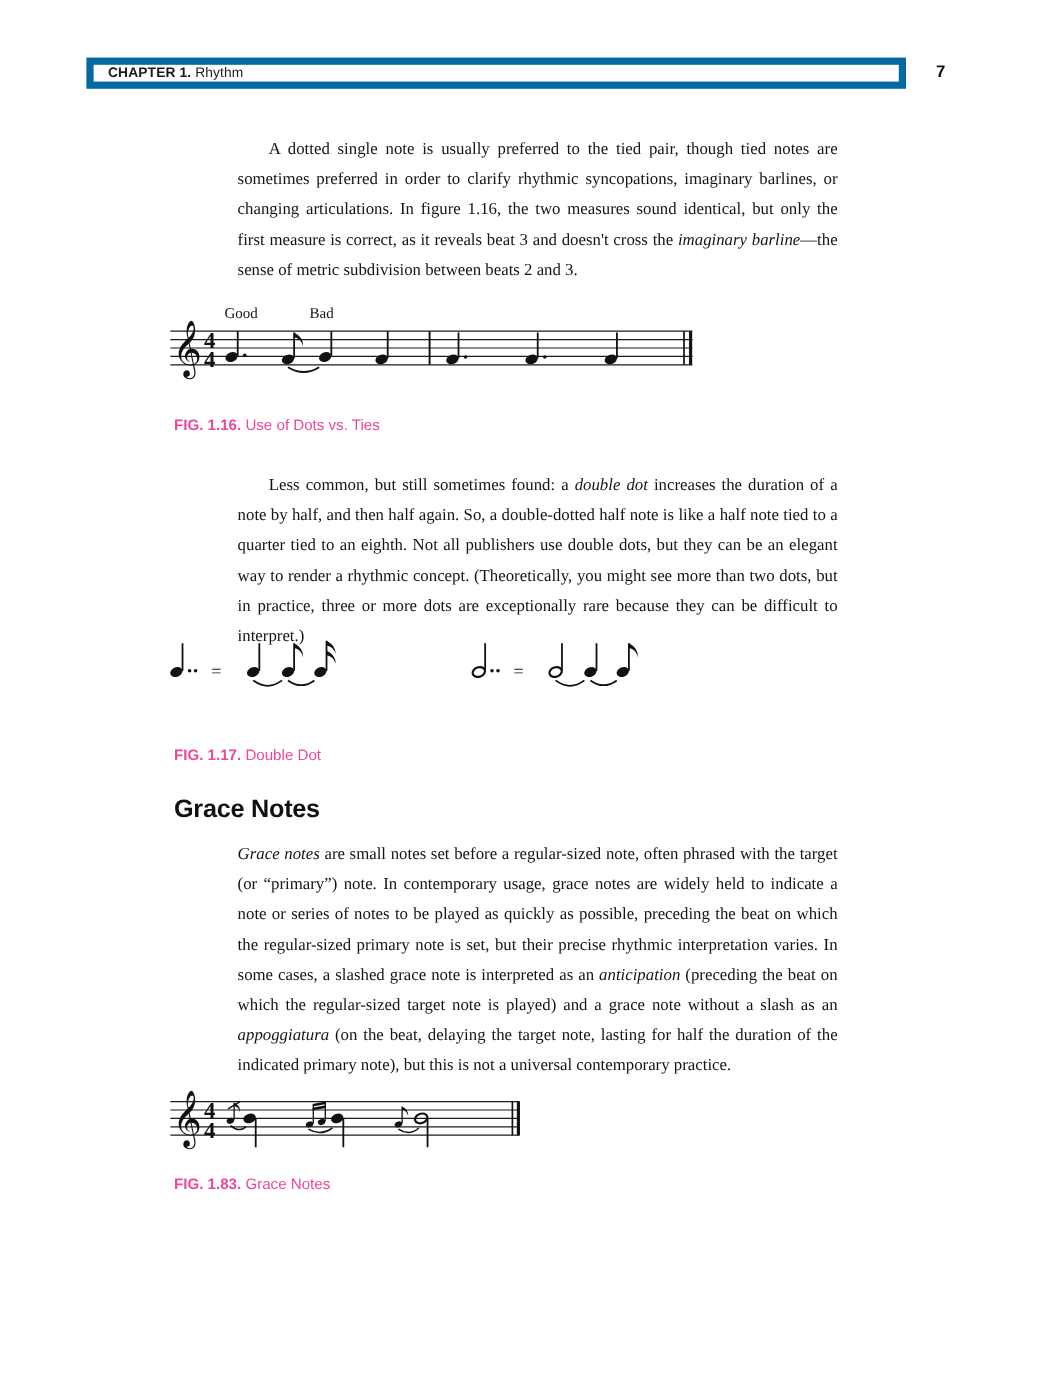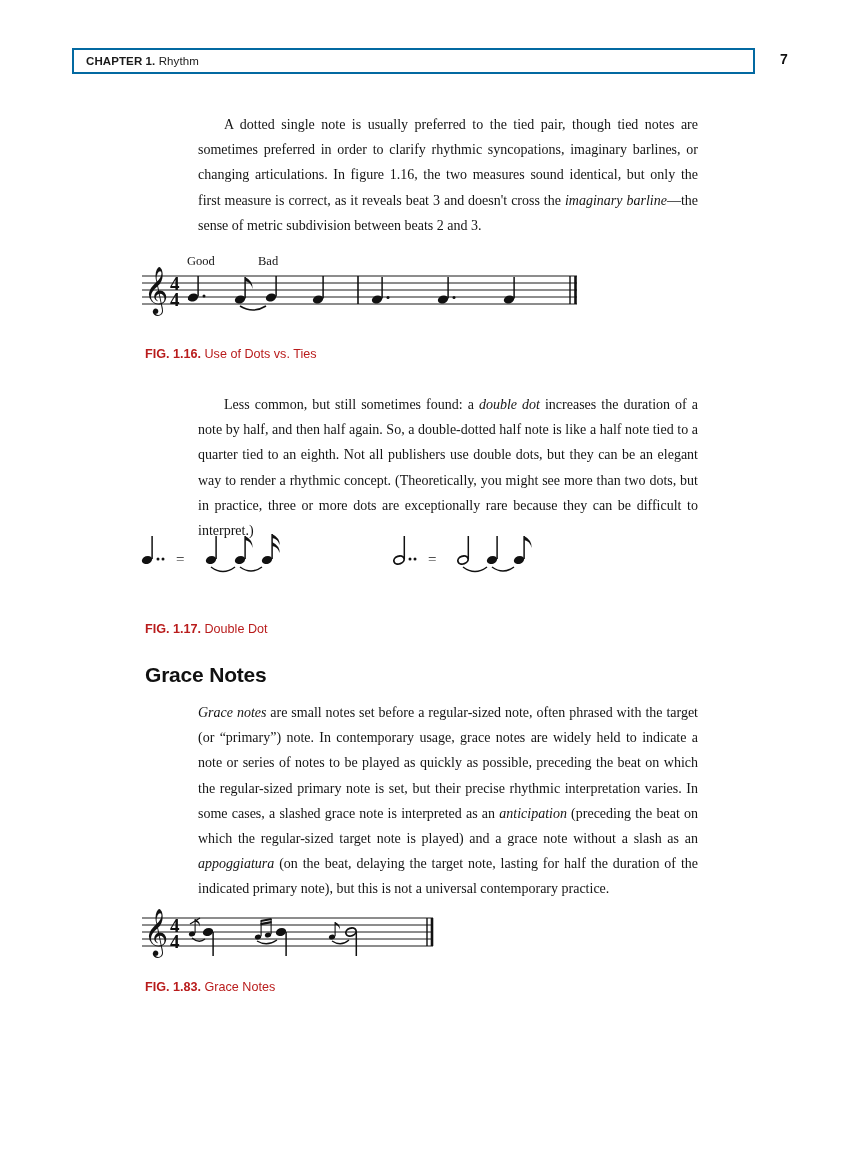--- a/index.html
+++ b/index.html
@@ -16,21 +16,21 @@
     overflow: hidden;
   }
 
   
   .running-head {
     position: absolute;
     left: 72px;
     top: 48px;
     width: 683px;
     height: 26px;
-    border: 2px solid #0369a1;
+    border: 6px solid #0369a1;
     box-sizing: border-box;
     display: flex;
     align-items: center;
   }
   .running-head-text {
     font-family: "Liberation Sans", sans-serif;
     font-size: 11.5px;
     letter-spacing: 0.1px;
     padding-left: 12px;
     color: #1a1a1a;
@@ -79,21 +79,21 @@
     letter-spacing: -0.2px;
     color: #111;
   }
 
   
   .fig-caption {
     position: absolute;
     left: 145px;
     font-family: "Liberation Sans", sans-serif;
     font-size: 12.6px;
-    color: #b91c1c;
+    color: #ec4899;
     white-space: nowrap;
   }
   .fig-caption b { font-weight: bold; }
   #cap-116 { top: 347px; }
   #cap-117 { top: 590px; margin-top: 32px; }
   #cap-118 { top: 980px; }
 
   
   .figure {
     position: absolute;

